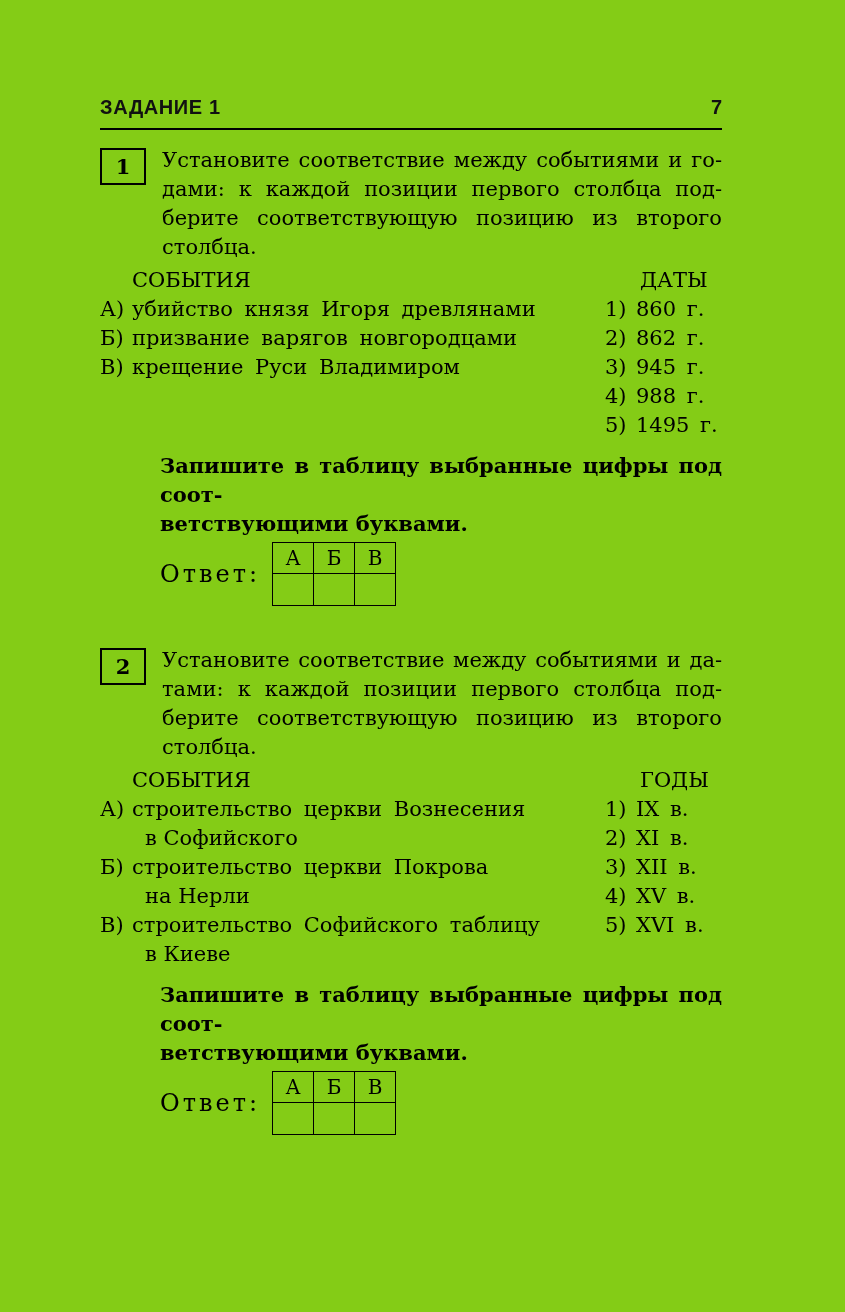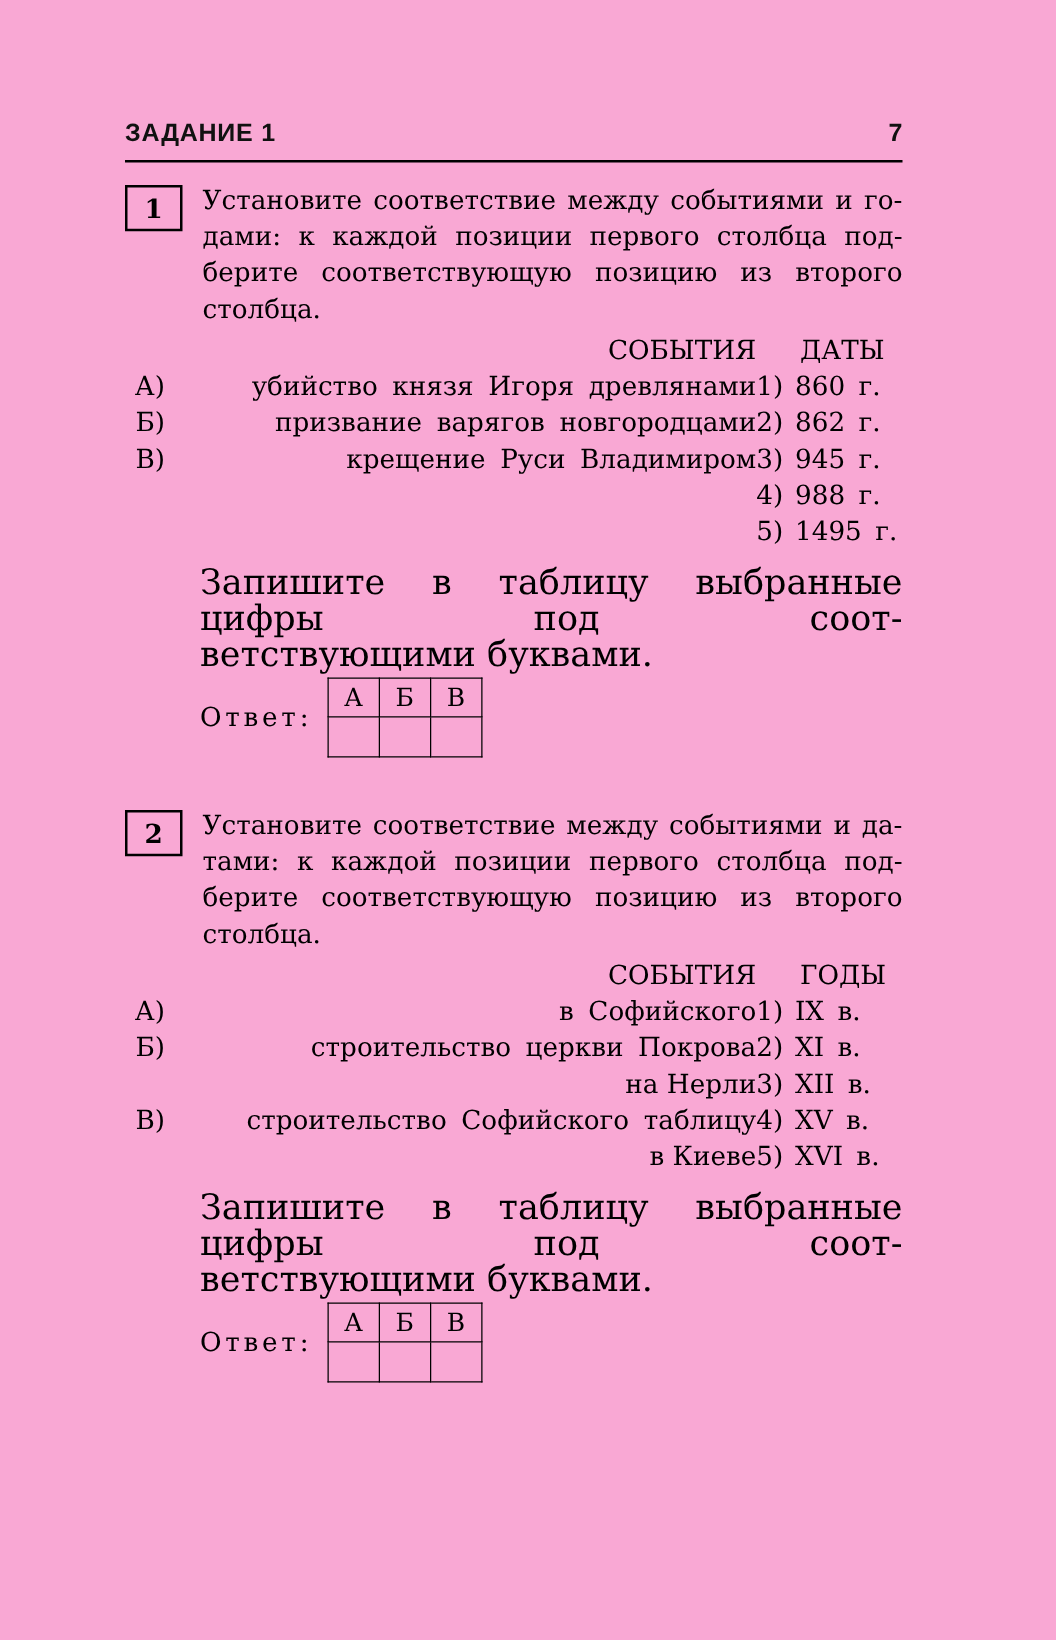--- a/index.html
+++ b/index.html
@@ -1,20 +1,20 @@
 <!DOCTYPE html>
 <html lang="ru"><head>
 <meta charset="utf-8">
 <style>
   html, body { margin: 0; padding: 0; background: #ffffff; }
   .page {
     position: relative;
     width: 845px;
     height: 1312px;
-    background: #f9a8d4;
+    background: #84cc16;
     box-sizing: border-box;
     padding: 96px 123px 0 100px;
     color: #000;
     font-family: "DejaVu Serif", "Liberation Serif", serif;
     overflow: hidden;
   }
 
   
   .page-header {
     display: flex;
@@ -62,48 +62,49 @@
   .jline { text-align: justify; text-align-last: justify; }
   .jline:last-child { text-align-last: left; }
 
   
   .match-row {
     display: flex;
     margin-top: 4px;
     font-size: 21px;
     line-height: 29px;
   }
-  .match-left { width: 505px; flex: none; text-align: right; }
+  .match-left { width: 505px; flex: none; }
   .match-right { flex: 1; }
   .col-header.left { padding-left: 32px; }
   .col-header.right { padding-left: 35px; }
 
   .match-item { display: flex; }
   .item-letter { flex: none; width: 32px; display: block; }
   .item-lines { flex: 1; display: block; }
   .item-line { display: block; word-spacing: 5px; }
   .item-line + .item-line { padding-left: 13px; word-spacing: normal; }
 
   .opt { display: flex; }
   .opt-num { flex: none; width: 31px; display: block; }
   .opt-text { display: block; word-spacing: 4px; }
 
   
   .instruction {
     margin: 11px 0 0 60px;
-    font-size: 28px;
+    font-size: 21px;
     line-height: 29px;
+    font-weight: bold;
   }
   .answer-row {
     display: flex;
     align-items: center;
     margin: 4px 0 0 60px;
   }
   .answer-label {
-    font-size: 21px;
+    font-size: 24px;
     letter-spacing: 3px;
   }
   .answer-table {
     border-collapse: collapse;
     margin-left: 12px;
   }
   .answer-table td {
     border: 1.5px solid #000;
     width: 40px;
     height: 30px;
@@ -237,20 +238,21 @@
 
       <div class="match-row">
         <div class="match-left">
           <div class="col-header left">СОБЫТИЯ</div>
           <div>
 
           <div class="match-item">
               <span class="item-letter">А)</span>
               <span class="item-lines">
 
+              <span class="item-line">строительство церкви Вознесения</span>
                   <span class="item-line">в Софийского</span>
                 </span>
             </div>
               <div class="match-item">
               <span class="item-letter">Б)</span>
               <span class="item-lines">
 
               <span class="item-line">строительство церкви Покрова</span>
                   <span class="item-line">на Нерли</span>
                 </span>

